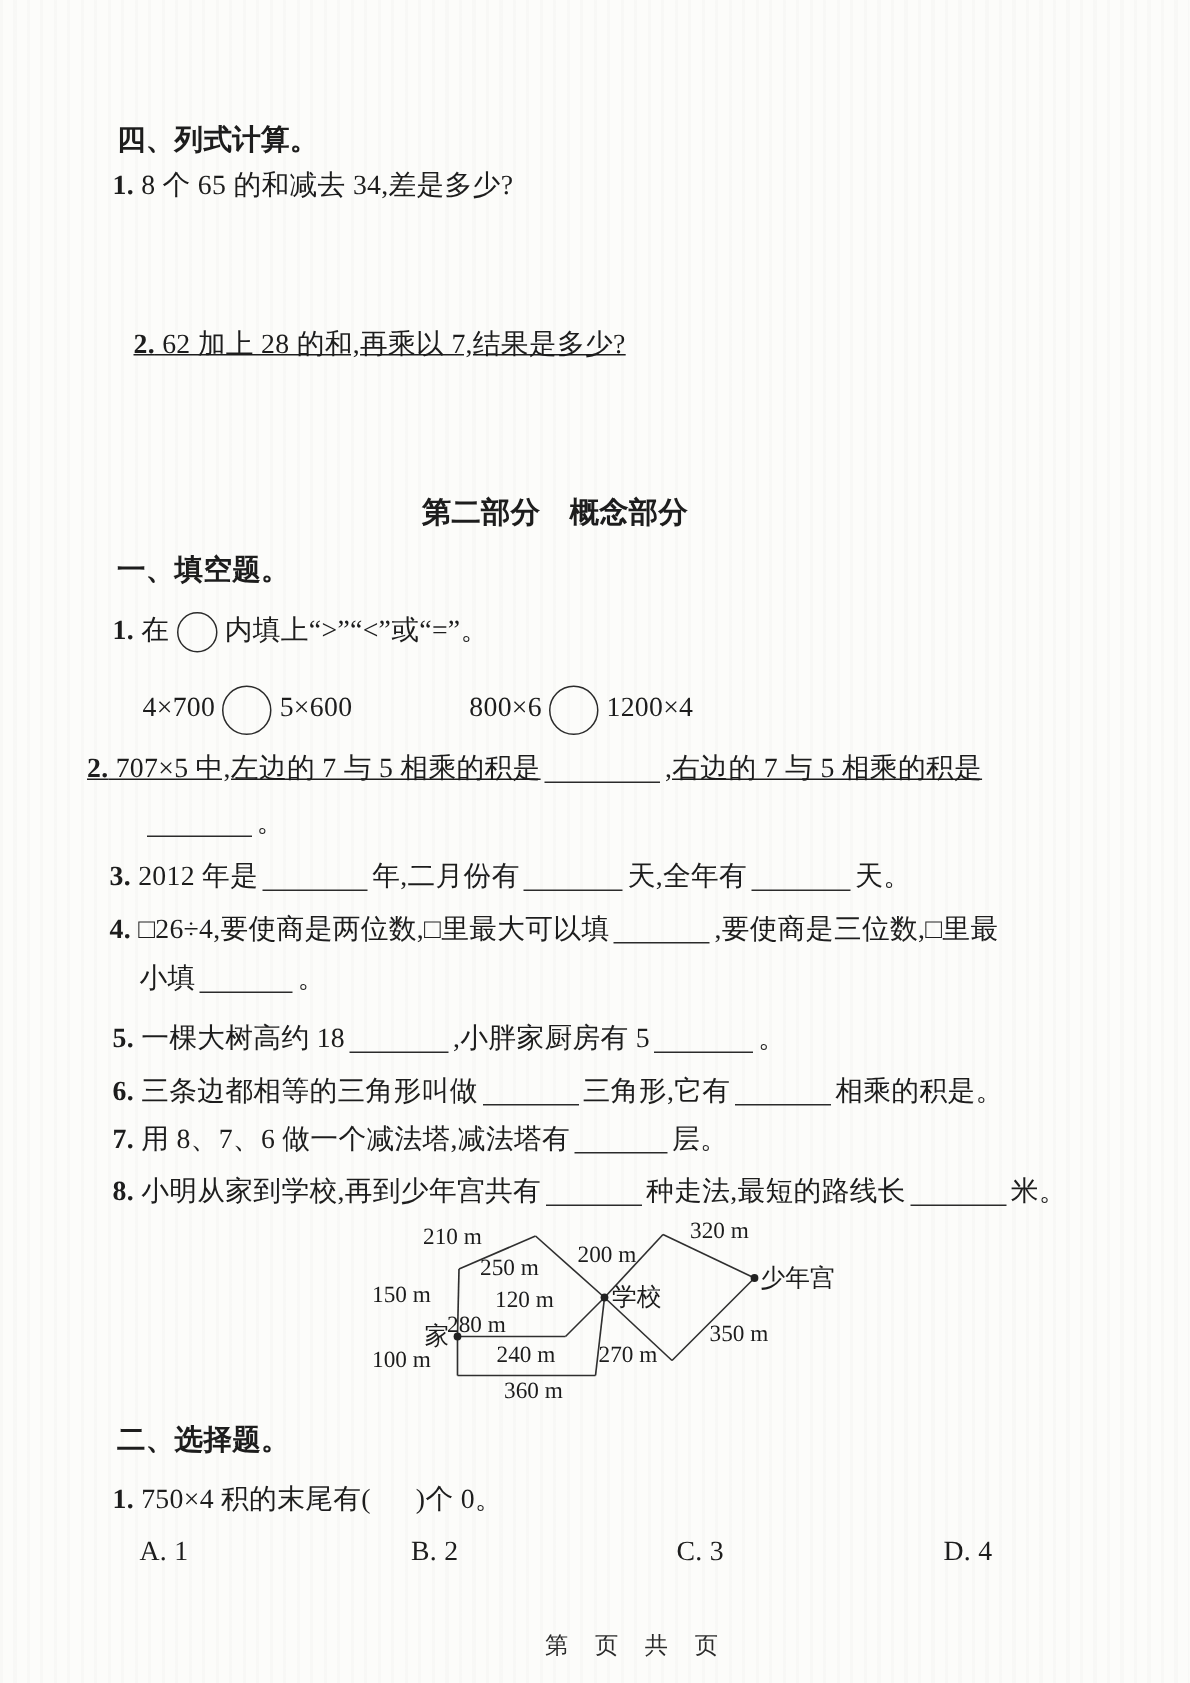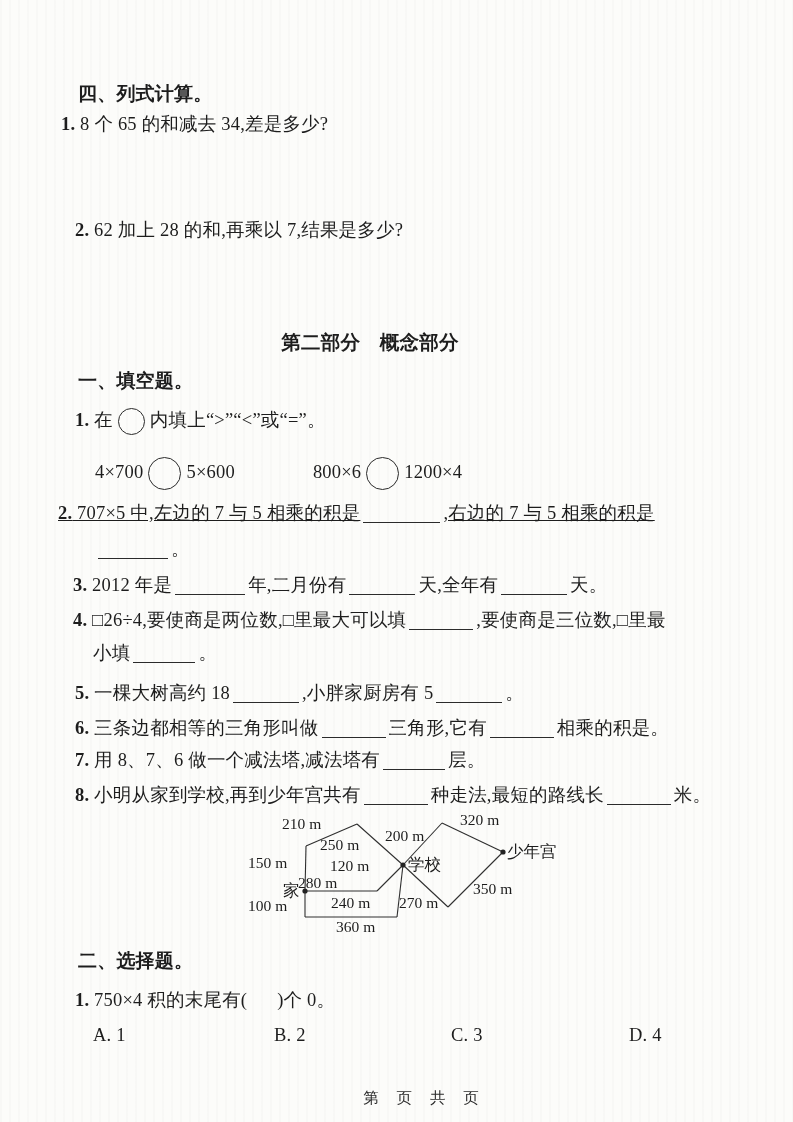--- a/index.html
+++ b/index.html
@@ -26,23 +26,23 @@
   svg .node { font-size:16.5px; }
   svg line { stroke:#2f2f2f; stroke-width:1.1; }
 </style>
 </head>
 <body>
 
 <div class="page">
 
   <div class="line heading" style="left:78px; top:82px;">四、列式计算。</div>
 
-  <div class="line" style="left:61px; top:113px;"><span class="b">1.</span><span> 8 个 65 的和减去 34,差是多少?</span></div>
+  <div class="line" style="left:75px; top:113px;"><span class="b">1.</span><span> 8 个 65 的和减去 34,差是多少?</span></div>
 
-  <div class="line" style="left:75px; top:219px;"><span class="b">2.</span><span> 62 加上 28 的和,再乘以 7,结果是多少?</span></div>
+  <div class="line" style="left:89px; top:219px;text-decoration:underline;"><span class="b">2.</span><span> 62 加上 28 的和,再乘以 7,结果是多少?</span></div>
 
   <div class="line title" style="left:0; top:331px; width:740px;">第二部分　概念部分</div>
 
   <div class="line heading" style="left:78px; top:369px;">一、填空题。</div>
 
   <div class="line" style="left:75px; top:408px;"><span class="b">1.</span><span> 在</span><span class="circle" style="height: 27px; width: 27px;"></span><span>内填上“&gt;”“&lt;”或“=”。</span></div>
 
   <div class="line flexline" style="left:95px; top:456px; height:34px;">
       <span>4×700</span>
       <span class="circle" style="height: 33px; width: 33px;"></span>

